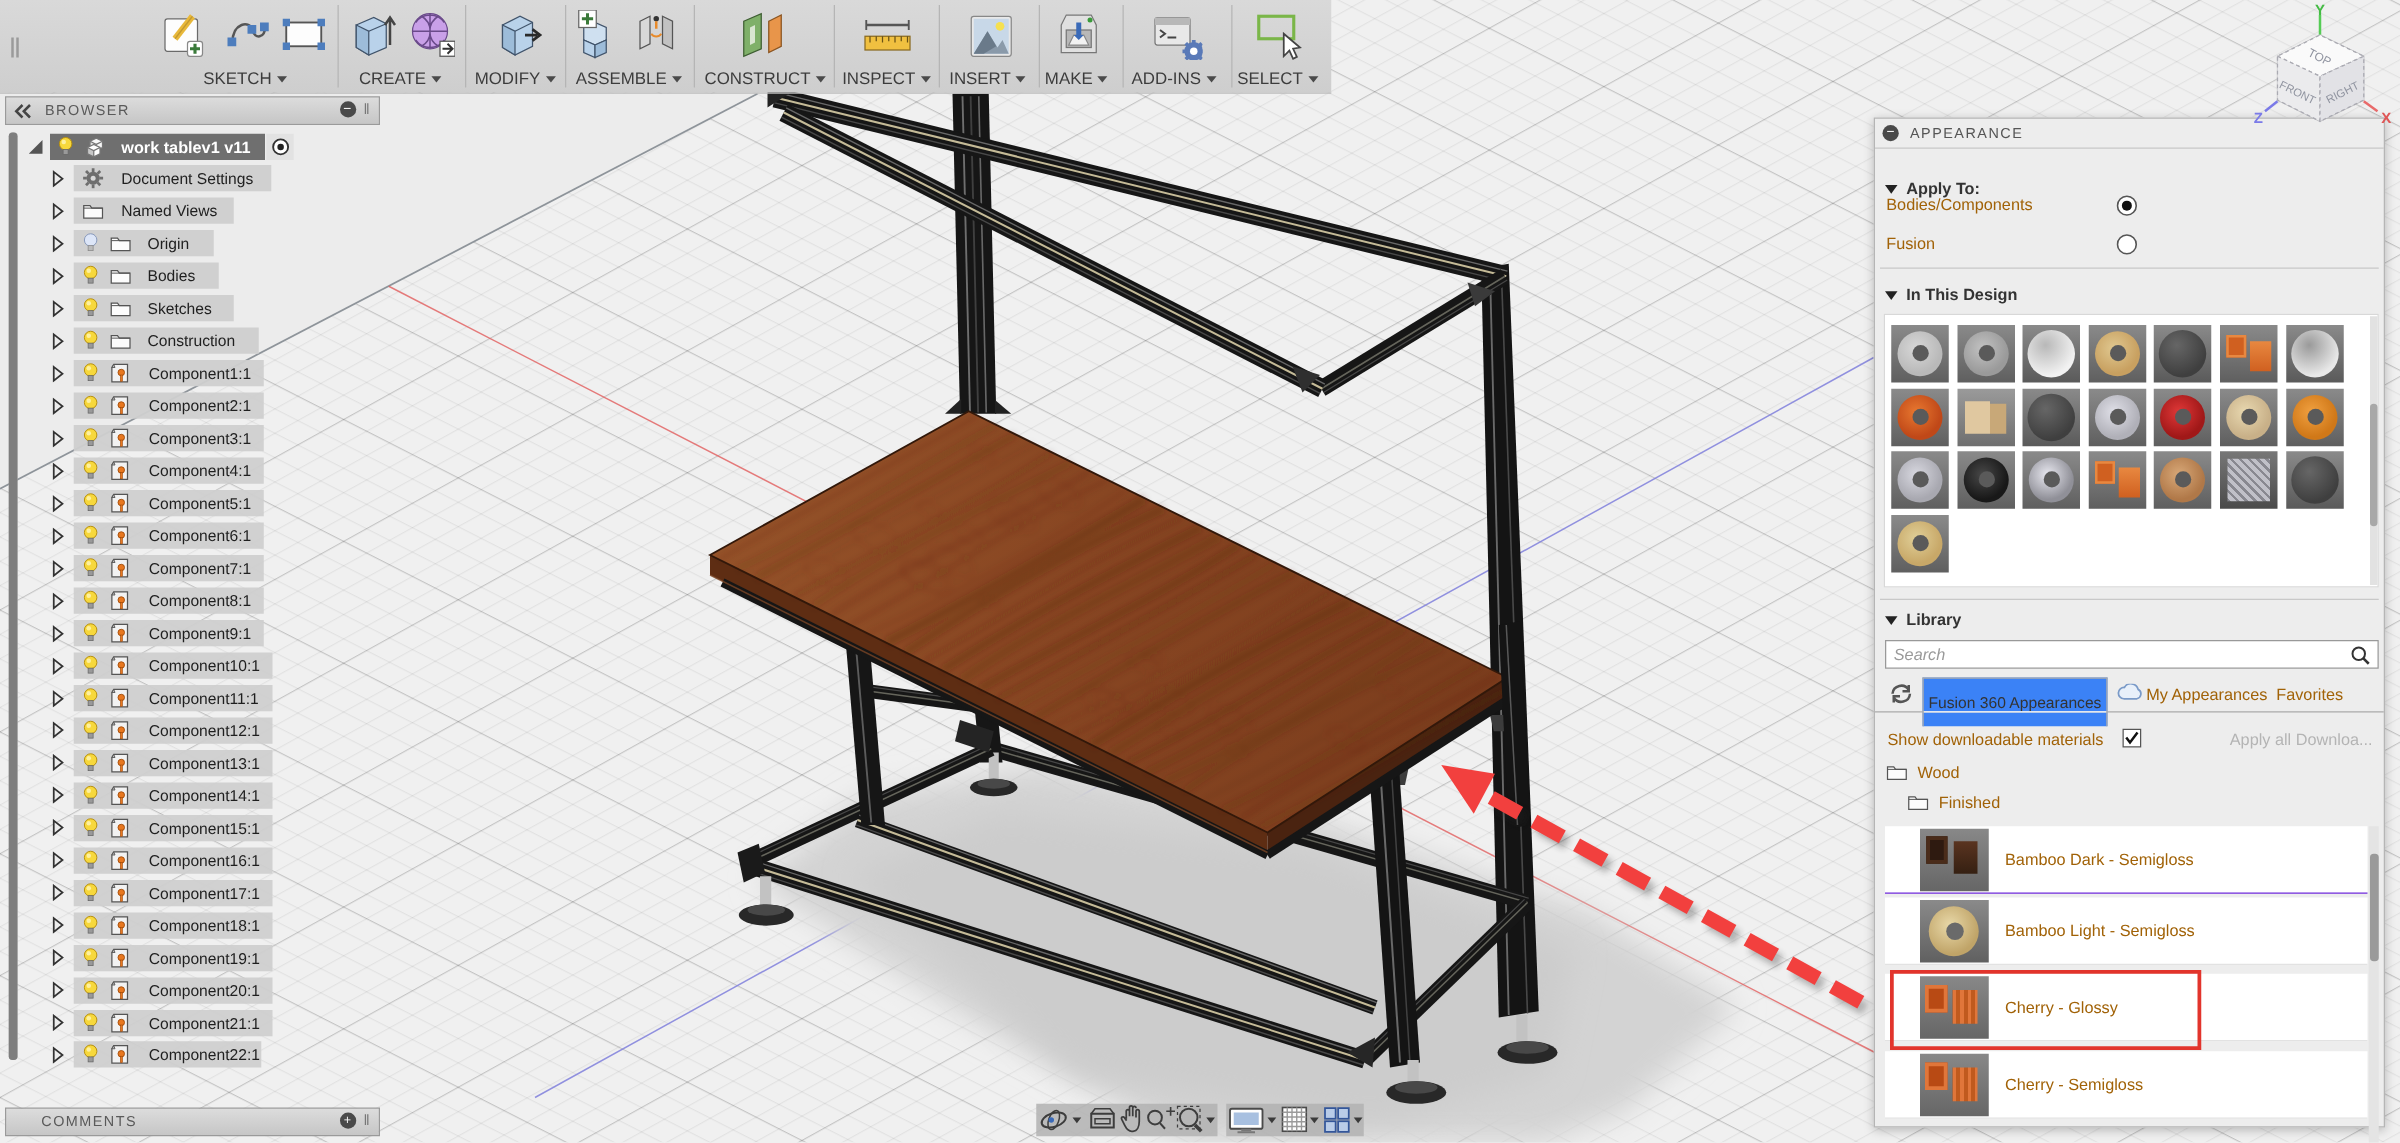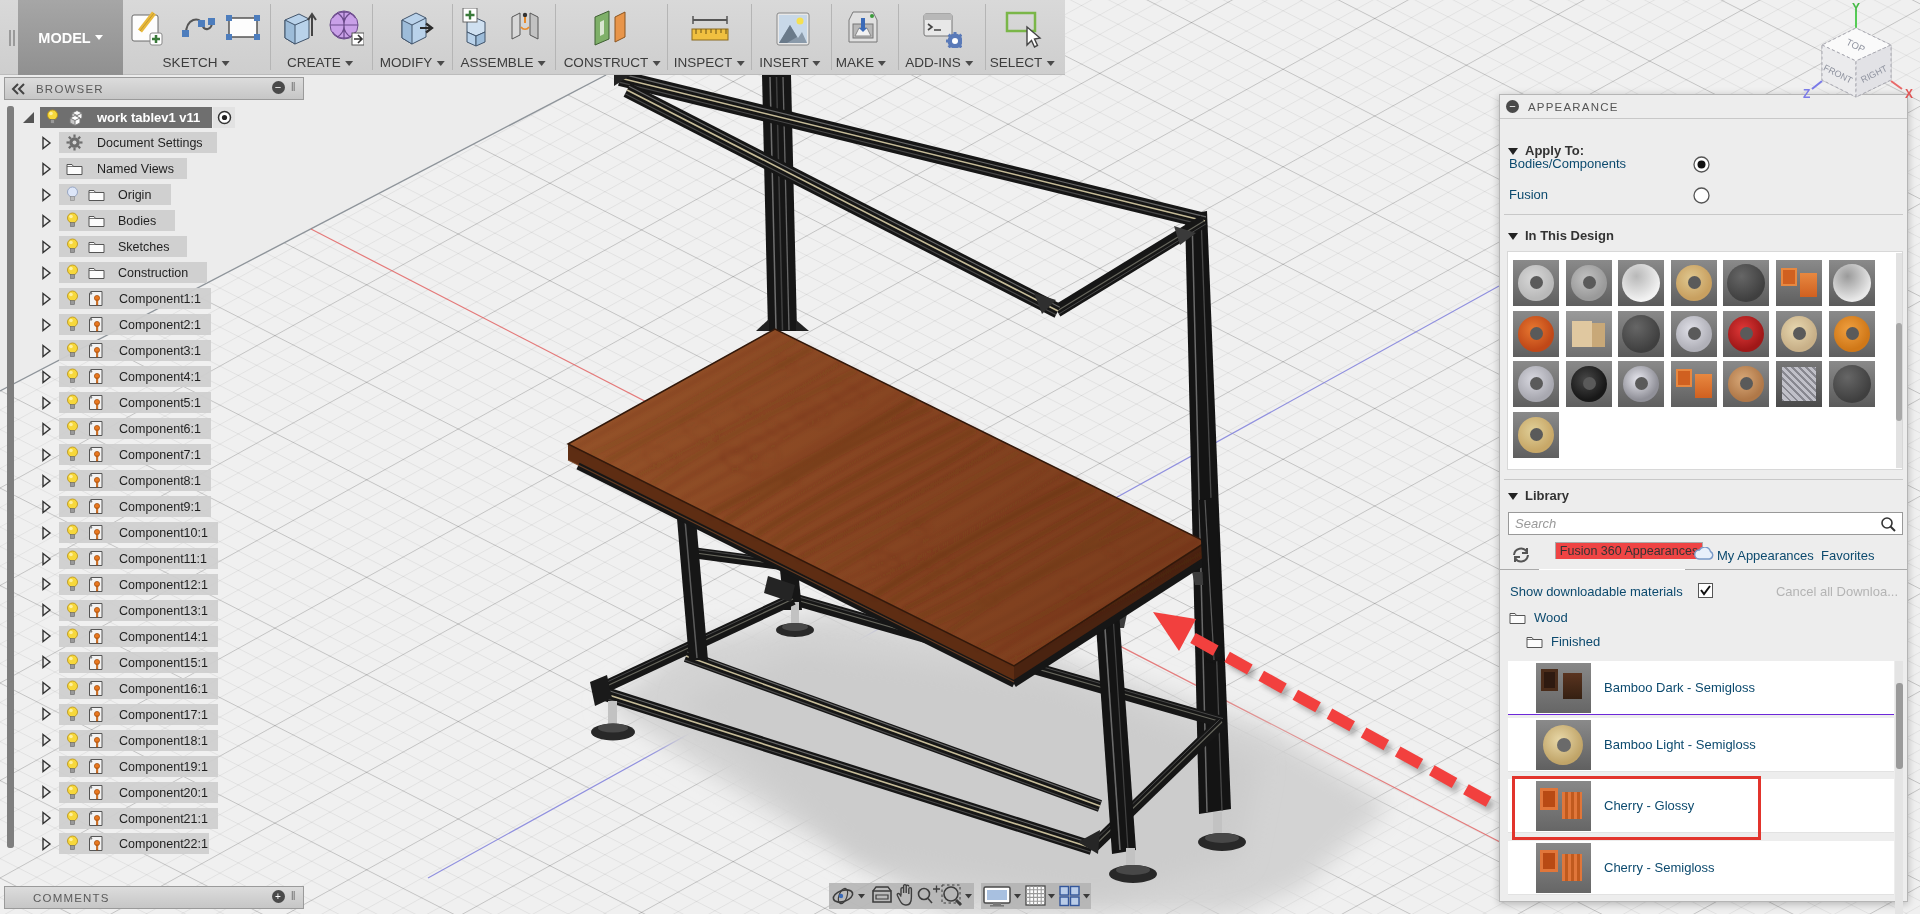--- a/index.html
+++ b/index.html
@@ -5,21 +5,21 @@
 html,body{width:1920px;height:914px;overflow:hidden}
 body{font-family:"Liberation Sans",sans-serif;background:#f0f0f0}
 .abs{position:absolute}
 #wrap{position:relative;width:1920px;height:914px}
 .lbl{font-size:13.5px;color:#3c3c3c;white-space:nowrap}
 .caret{display:inline-block;width:0;height:0;border-left:4px solid transparent;border-right:4px solid transparent;border-top:5px solid #4a4a4a;vertical-align:middle;margin-left:4px}
 .sep{position:absolute;top:4px;bottom:4px;width:1px;background:#b5b5b5}
 .row{position:absolute;height:21px;background:rgba(207,207,207,0.95);display:flex;align-items:center;font-size:12.5px;color:#1f1f1f}
 .hbar{position:absolute;left:4px;width:300px;height:23px;background:linear-gradient(#dcdcdc,#c6c6c6);border:1px solid #9a9a9a;color:#5a5a5a;font-size:11.5px;letter-spacing:1.2px;display:flex;align-items:center}
 .panel-h{font-weight:bold;font-size:13px;color:#333}
-.ptxt{font-size:13px;color:#0c4a6e}
+.ptxt{font-size:13px;color:#a16207}
 svg{display:block}
 </style></head><body>
 <div id="wrap">
 
 <svg class="abs" style="left:0;top:0" width="1920" height="914" viewBox="0 0 1920 914">
       <defs>
 <pattern id="gm1" patternUnits="userSpaceOnUse" width="60" height="19.5" patternTransform="skewY(27)">
           <rect width="60" height="1" fill="#000" opacity="0.06"></rect>
         </pattern>
 <pattern id="gm2" patternUnits="userSpaceOnUse" width="60" height="19.5" patternTransform="skewY(-29)">
@@ -187,24 +187,20 @@
       <line x1="1205" y1="500" x2="1214" y2="660" stroke="#6a6a6a" stroke-width="1.2" opacity="0.8"></line>
       <g filter="url(#blur3)" opacity="0.3">
         <line x1="1197" y1="643" x2="1497" y2="810" stroke="#222" stroke-width="11" stroke-dasharray="26 13"></line>
       </g>
       <line x1="1193" y1="638" x2="1498" y2="807" stroke="#f2403e" stroke-width="11.5" stroke-dasharray="26 13"></line>
       <polygon points="1153,612 1196,619 1179,651" fill="#f2403e"></polygon>
     </svg>
 <div class="abs" style="left:0;top:0;width:1065px;height:75px;background:linear-gradient(#d9d9d9,#cecece);border-bottom:1px solid #bcbcbc">
       <div class="abs" style="left:9px;top:30px;width:2px;height:16px;background:#9a9a9a"></div>
       <div class="abs" style="left:13px;top:30px;width:2px;height:16px;background:#9a9a9a"></div>
-      <div class="abs" style="left:18px;top:0;width:105px;height:75px;background:linear-gradient(#a6a6a6,#909090);display:flex;align-items:center;justify-content:center">
-        <span style="color:#fff;font-weight:bold;font-size:14.5px">MODEL</span>
-        <span class="caret" style="border-top-color:#fff"></span>
-      </div>
       <div class="sep" style="left:270px"></div>
       <div class="sep" style="left:372px"></div>
       <div class="sep" style="left:452px"></div>
       <div class="sep" style="left:555px"></div>
       <div class="sep" style="left:667px"></div>
       <div class="sep" style="left:751px"></div>
       <div class="sep" style="left:831px"></div>
       <div class="sep" style="left:898px"></div>
       <div class="sep" style="left:985px"></div>
       <div class="abs lbl" style="left:196px;top:55px;transform:translateX(-50%)">SKETCH<span class="caret"></span></div>
@@ -807,35 +803,35 @@
       <div class="abs" style="left:8px;top:417px;width:395px;height:23px;background:#fff;border:1px solid #999">
         <span style="position:absolute;left:6px;top:3px;font-style:italic;color:#999;font-size:13px">Search</span>
         <svg class="abs" style="right:5px;top:3px" width="17" height="17">
           <circle cx="7" cy="7" r="5" fill="none" stroke="#333" stroke-width="1.6"></circle>
           <line x1="10.5" y1="10.5" x2="15" y2="15" stroke="#333" stroke-width="2"></line>
         </svg>
       </div>
       <svg class="abs" style="left:11px;top:451px" width="20" height="18" viewBox="0 0 20 18">
         <path d="M3 9 a7 7 0 0 1 13 -3 M16 2 v5 h-5 M17 9 a7 7 0 0 1 -13 3 M4 16 v-5 h5" fill="none" stroke="#555" stroke-width="2"></path>
       </svg>
-      <div class="abs" style="left:55px;top:447px;width:148px;height:17px;background:#ef4444;border:1px solid #aaa;border-bottom:none;display:flex;align-items:center;justify-content:center;font-size:12.5px;color:#333">Fusion 360 Appearances</div>
+      <div class="abs" style="left:38px;top:447px;width:148px;height:39px;background:#3b82f6;border:1px solid #aaa;border-bottom:none;display:flex;align-items:center;justify-content:center;font-size:12.5px;color:#333">Fusion 360 Appearances</div>
       <div class="abs" style="left:0px;top:474px;width:407px;height:1px;background:#aaa"></div>
       <div class="abs" style="left:39px;top:474px;width:146px;height:1px;background:#fff"></div>
       <svg class="abs" style="left:193px;top:452px" width="22" height="15" viewBox="0 0 22 15">
         <path d="M6 12 a4.5 4.5 0 0 1 0.5 -9 a6 6 0 0 1 11 1.5 a4 4 0 0 1 -1 7.5 Z" fill="#e8f0fa" stroke="#7a9ac8" stroke-width="1.4"></path>
       </svg>
       <div class="abs ptxt" style="left:217px;top:453px">My Appearances</div>
       <div class="abs ptxt" style="left:321px;top:453px">Favorites</div>
       <div class="abs ptxt" style="left:10px;top:489px">Show downloadable materials</div>
       <div class="abs" style="left:198px;top:488px;width:15px;height:15px;background:#fff;border:1.5px solid #555">
         <svg width="13" height="13">
           <path d="M2 6 L5 10 L11 2" fill="none" stroke="#111" stroke-width="2"></path>
         </svg>
       </div>
-      <div class="abs" style="left:0;top:489px;width:398px;text-align:right;font-size:13px;color:#b4b4b4">Cancel all Downloa...</div>
+      <div class="abs" style="left:0;top:489px;width:398px;text-align:right;font-size:13px;color:#b4b4b4">Apply all Downloa...</div>
       <div class="abs" style="left:9px;top:515px;display:flex;align-items:center">
         <svg width="17" height="15" viewBox="0 0 17 15" style="flex:none">
           <path d="M1 3.5 h5 l1.5 2 H16 V13.5 H1 Z" fill="#fcfcfc" stroke="#555"></path>
           <path d="M1 5.5 h15" stroke="#555" stroke-width="0.8"></path>
         </svg>
         <span class="ptxt" style="margin-left:8px">Wood</span>
       </div>
       <div class="abs" style="left:26px;top:539px;display:flex;align-items:center">
         <svg width="17" height="15" viewBox="0 0 17 15" style="flex:none">
           <path d="M1 3.5 h5 l1.5 2 H16 V13.5 H1 Z" fill="#fcfcfc" stroke="#555"></path>

